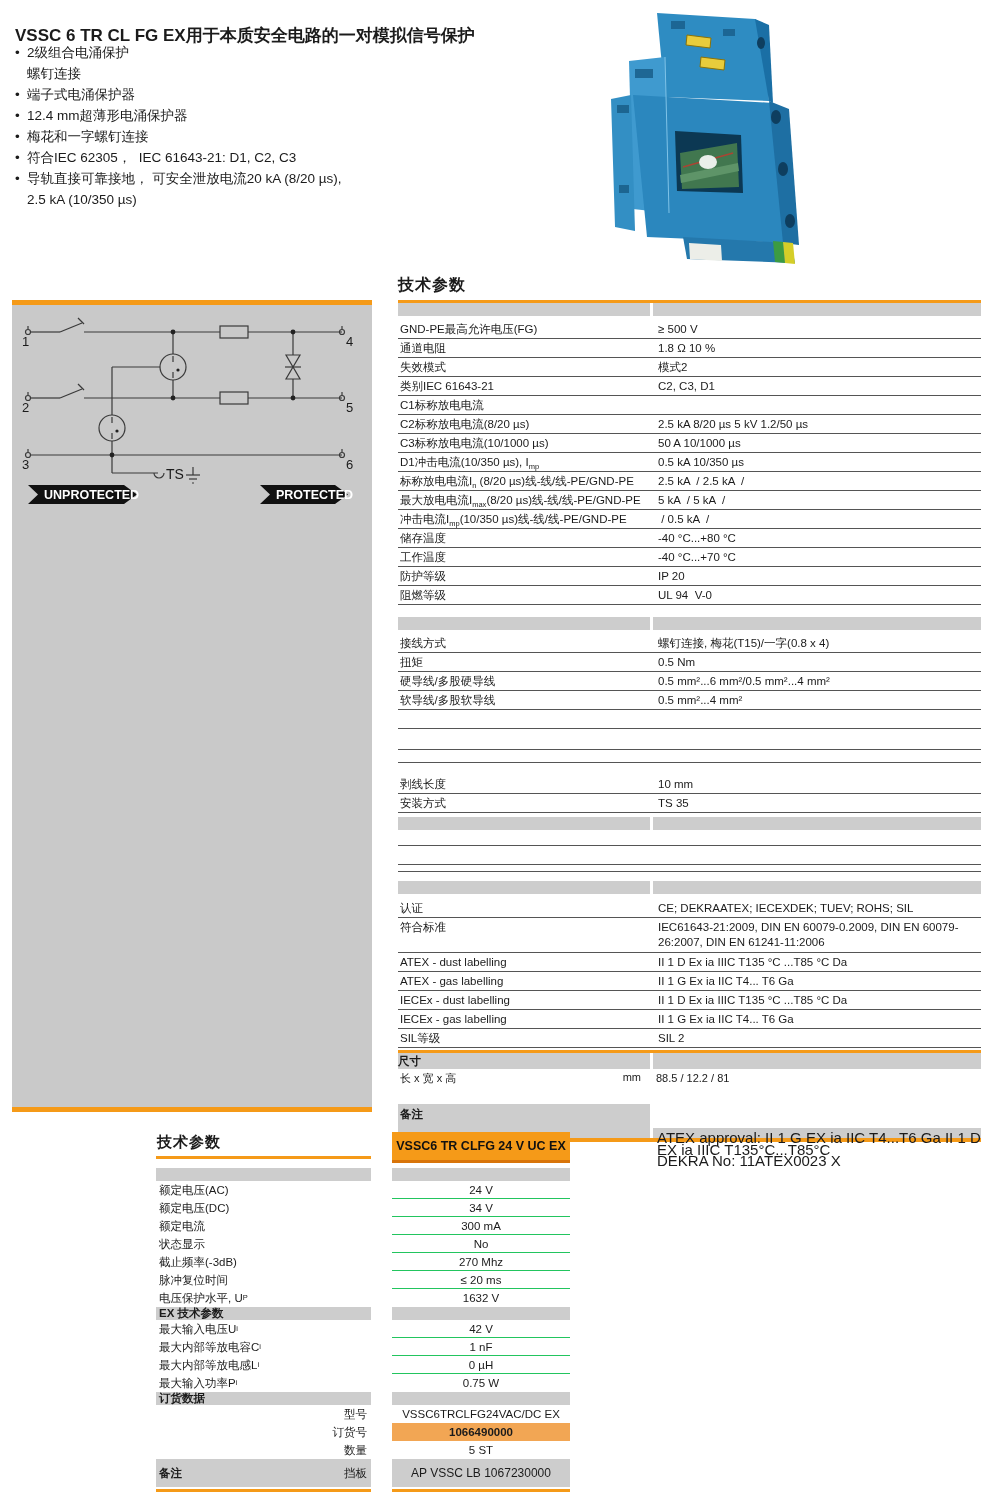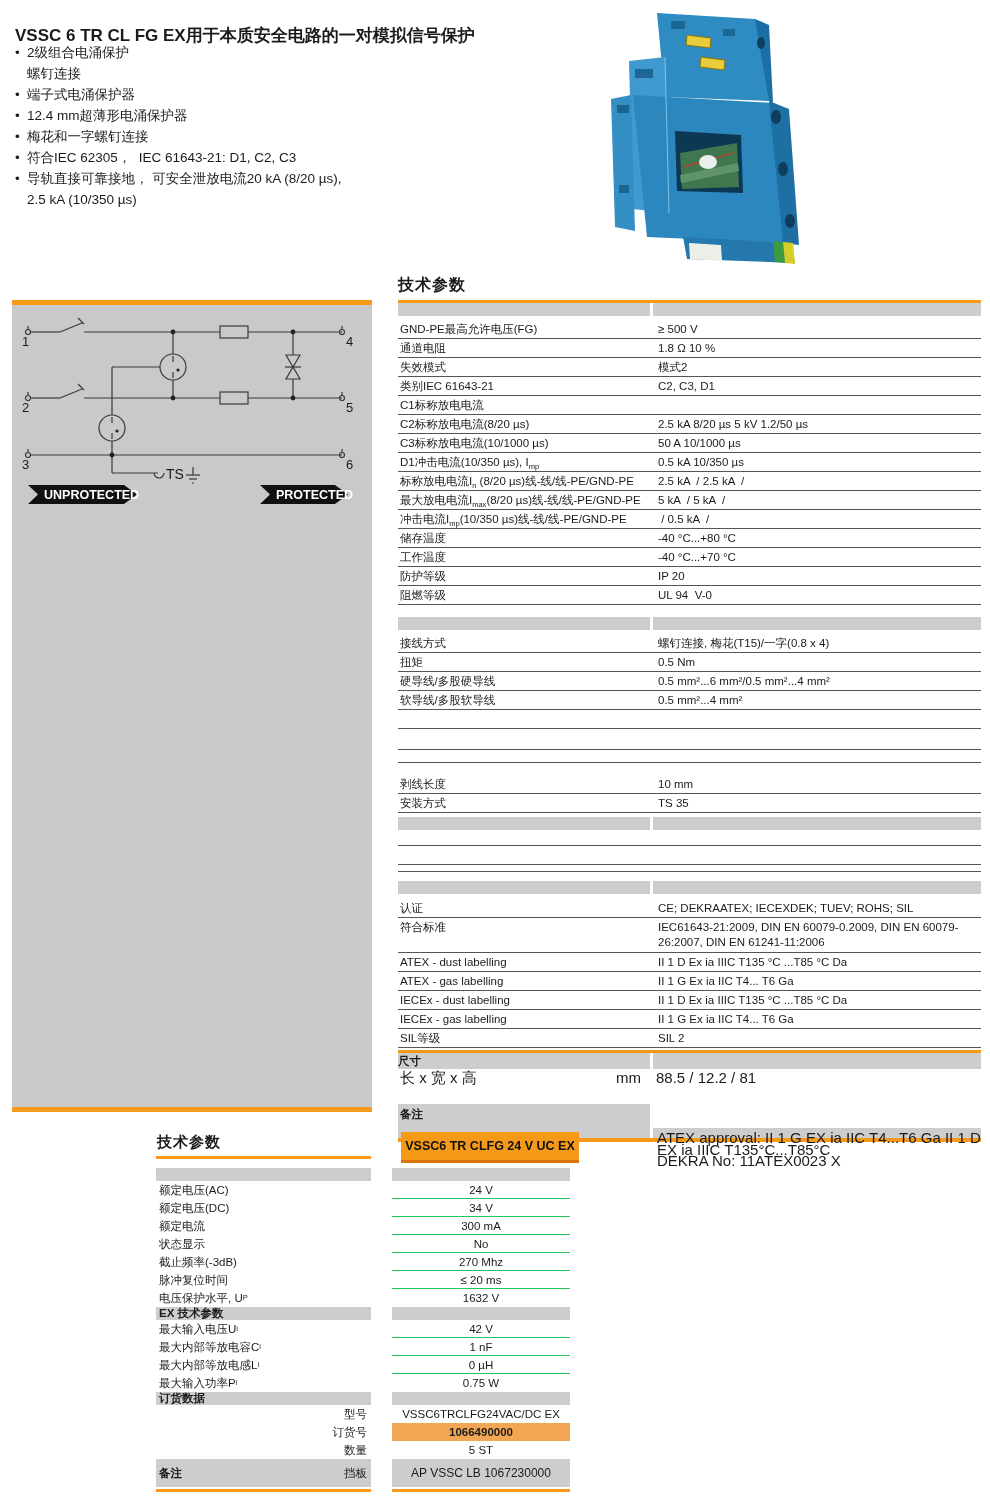--- a/index.html
+++ b/index.html
@@ -25,35 +25,35 @@
   .trow .vc{flex:1;padding-left:3px;white-space:pre;}
   .trow.tall{height:auto;min-height:34px;align-items:flex-start;}
   .trow.tall .lc,.trow.tall .vc{padding-top:2px;line-height:15px;}
   .trow.tall .vc{white-space:normal;}
   .blankrow{border-bottom:1px solid #555;}
   .band{display:flex;height:13px;}
   .band .b1{width:252px;flex:none;background:#CDCDCD;margin-right:3px;font-weight:bold;
             font-size:11.5px;padding-left:0;display:flex;align-items:center;}
   .band .b2{flex:1;background:#CDCDCD;}
   .oline{background:#F59A18;}
-  .dimrow{display:flex;height:18px;font-size:15px;}
+  .dimrow{display:flex;height:18px;font-size:11px;align-items:center;}
   .dimrow .lc{width:255px;flex:none;display:flex;padding-left:2px;box-sizing:border-box;padding-right:12px;}
   .dimrow .lc .u{margin-left:auto;}
   .dimrow .vc{flex:1;padding-left:3px;white-space:pre;}
   .noteband{display:flex;height:34px;}
   .noteband .n1{width:252px;flex:none;background:#CDCDCD;margin-right:3px;font-weight:bold;
                 font-size:11.5px;padding:3px 0 0 2px;box-sizing:border-box;}
   .noteband .n2{flex:1;background:#CDCDCD;font-size:15px;line-height:11.5px;padding:4px 0 0 4px;box-sizing:border-box;margin-top:24px;}
   sub{font-size:7.5px;line-height:0;}
   
   .bottomtab{position:absolute;left:156px;top:1132px;width:414px;}
   .bheader{display:flex;height:31px;}
   .bh-left{width:215px;flex:none;}
   .bh-left h2{font-size:15px;padding:1px 0 4px 1px;border-bottom:3px solid #F59A18;}
-  .bh-right{width:178px;flex:none;margin-left:30px;background:#F59A18;border-bottom:3px solid #D8740A;
+  .bh-right{width:178px;flex:none;margin-left:21px;background:#F59A18;border-bottom:3px solid #D8740A;
             font-weight:bold;font-size:12.5px;display:flex;align-items:center;justify-content:center;
             color:#111;box-sizing:content-box;height:28px;}
   .bband{display:flex;height:13px;}
   .bband .b1{width:215px;flex:none;background:#CDCDCD;font-weight:bold;font-size:11.5px;
              padding-left:3px;box-sizing:border-box;display:flex;align-items:center;}
   .bband .b2{width:178px;flex:none;margin-left:21px;background:#CDCDCD;}
   .bband.first{margin-top:5px;}
   .brow{display:flex;height:18px;font-size:11.5px;}
   .brow .bl{width:215px;flex:none;padding-left:3px;box-sizing:border-box;display:flex;align-items:center;white-space:pre;}
   .brow .bl.r{justify-content:flex-end;padding-right:4px;}

